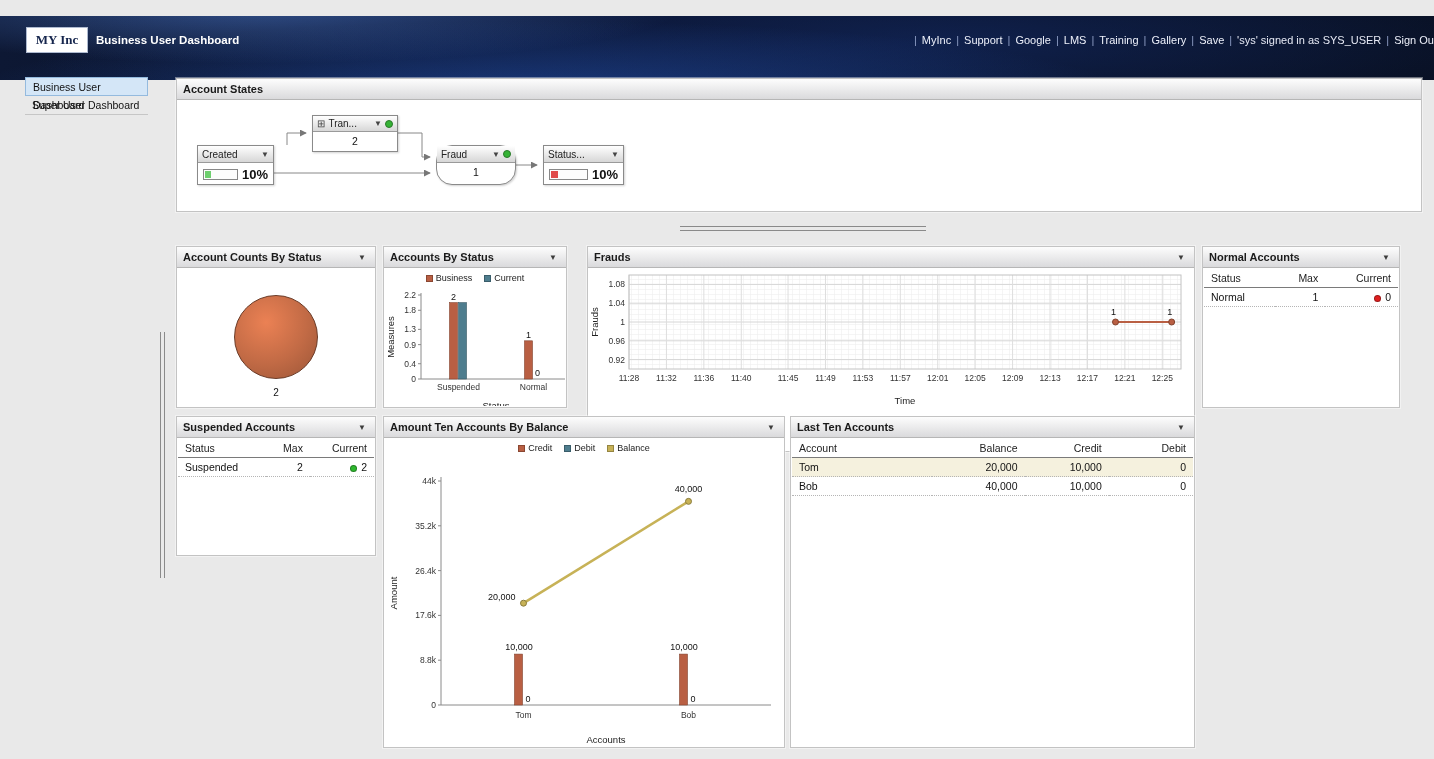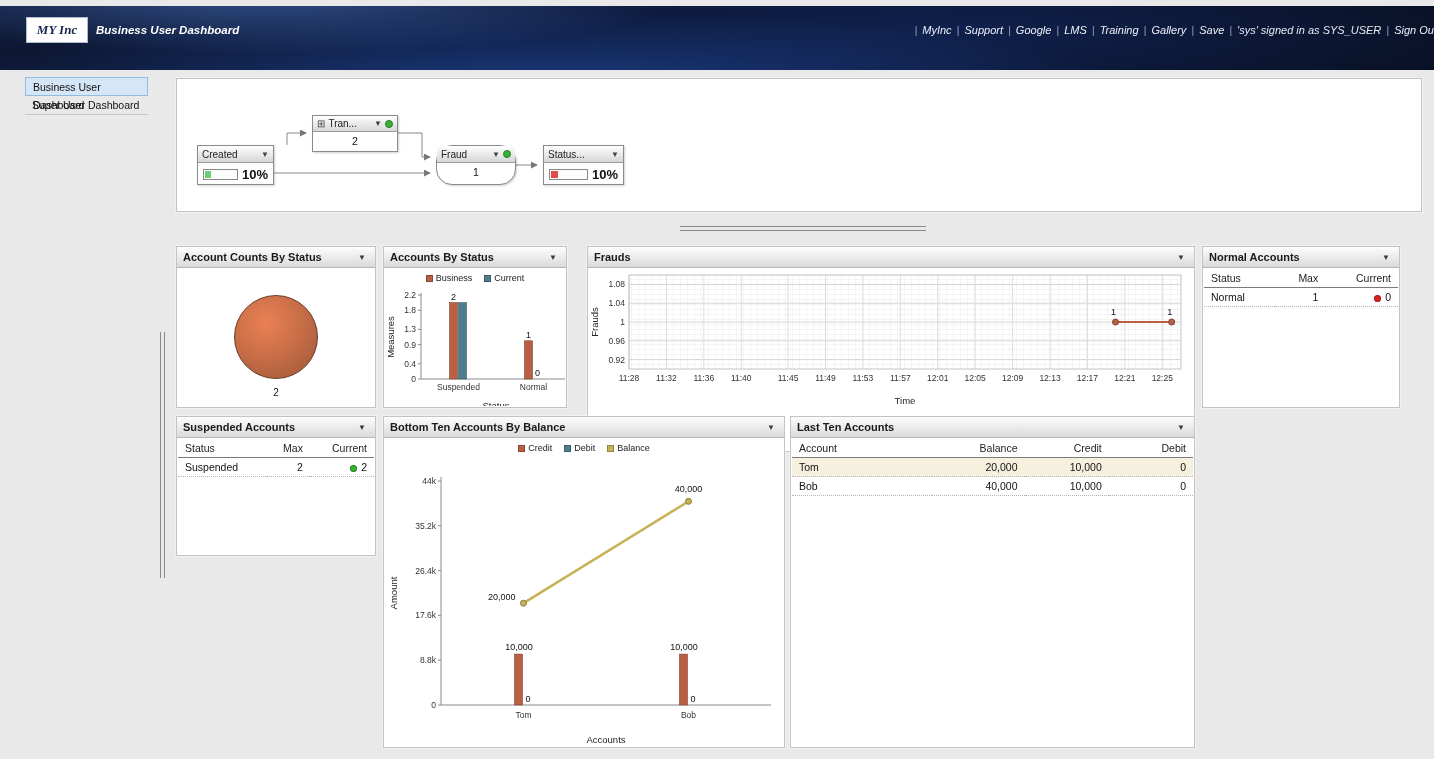--- a/index.html
+++ b/index.html
@@ -1,25 +1,25 @@
 <!DOCTYPE html>
 <html><head>
 <meta charset="utf-8">
 <style>
   *{margin:0;padding:0;box-sizing:border-box;}
   html,body{width:1434px;height:759px;font-family:"Liberation Sans",sans-serif;background:#e9e9e9;}
   #app{position:relative;width:1434px;height:759px;background:#e9e9e9;overflow:hidden;}
 
   
-  .topbar{position:absolute;left:0;top:6px;width:1434px;height:64px;
+  .topbar{position:absolute;left:0;top:16px;width:1434px;height:64px;
     background:
       radial-gradient(ellipse 700px 90px at 18% -10%, rgba(90,140,230,.45), transparent 60%),
       radial-gradient(ellipse 900px 120px at 38% 130%, rgba(40,90,190,.55), transparent 65%),
       radial-gradient(ellipse 1300px 180px at 65% 40%, rgba(25,55,130,.5), transparent 70%),
-      linear-gradient(90deg,#0d1834,#070c1d 45%,#05080f); font-style: italic;}
+      linear-gradient(90deg,#0d1834,#070c1d 45%,#05080f);}
   .logo{position:absolute;left:26px;top:11px;width:62px;height:26px;background:#fff;border:1px solid #aebad0;
     color:#16264d;font-family:"Liberation Serif",serif;font-weight:bold;font-size:13px;
     display:flex;align-items:center;justify-content:center;}
   .app-title{position:absolute;left:96px;top:18px;color:#ffffff;font-size:11.5px;font-weight:bold;}
   .topnav{position:absolute;right:-8px;top:18px;font-size:11px;white-space:nowrap;color:#dfe4f0;}
   .topnav a{color:#edf0fa;text-decoration:none;margin:0 5px;}
   .topnav .sep{color:#8d9cc4;}
   .topnav .signed-in{margin:0 5px;color:#e6e9f4;}
 
   
@@ -87,20 +87,23 @@
     <div class="app-title">Business User Dashboard</div>
     <nav class="topnav" id="topnav"><span class="sep">|</span><a href="#">MyInc</a><span class="sep">|</span><a href="#">Support</a><span class="sep">|</span><a href="#">Google</a><span class="sep">|</span><a href="#">LMS</a><span class="sep">|</span><a href="#">Training</a><span class="sep">|</span><a href="#">Gallery</a><span class="sep">|</span><a href="#">Save</a><span class="sep">|</span><span class="signed-in">'sys' signed in as SYS_USER</span><span class="sep">|</span><a href="#">Sign Out</a></nav>
   </header>
 
   <nav class="sidebar" id="sidebar">
       <div class="side-item active">Business User Dashboard</div>
       <div class="side-item">Super User Dashboard</div>
     </nav>
 
   <section class="panel" style="left:176px;top:78px;width:1246px;height:134px;">
+    <div class="panel-head">
+      <span>Account States</span>
+    </div>
     <div class="panel-body">
       <div class="flow">
         <svg class="flow-arrows" width="1244" height="112">
           <defs>
             <marker id="arr" viewBox="0 0 8 8" refX="7" refY="4" markerWidth="7" markerHeight="7" orient="auto">
               <path d="M0 0L8 4L0 8z" fill="#777"></path>
             </marker>
           </defs>
           <path d="M109 44 V32 H128" fill="none" stroke="#888" marker-end="url(#arr)"></path>
           <path d="M220 32 H244 V56 H252" fill="none" stroke="#888" marker-end="url(#arr)"></path>
@@ -325,21 +328,21 @@
               <td class="num">2</td>
               <td class="num"><span class="dot" style="background:#2eb82e"></span>2</td>
             </tr>
           </tbody>
       </table>
     </div>
   </section>
 
   <section class="panel" style="left:383px;top:416px;width:402px;height:332px;">
     <div class="panel-head">
-      <span>Bottom Ten Accounts By Balance</span>
+      <span>Amount Ten Accounts By Balance</span>
       <span class="panel-arrow">▼</span>
     </div>
     <div class="panel-body">
       <div class="legend">
         <span class="item">
           <span class="sw" style="background: rgb(185, 95, 67);"></span>
           <span>Credit</span>
         </span>
         <span class="item">
           <span class="sw" style="background: rgb(78, 125, 142);"></span>

